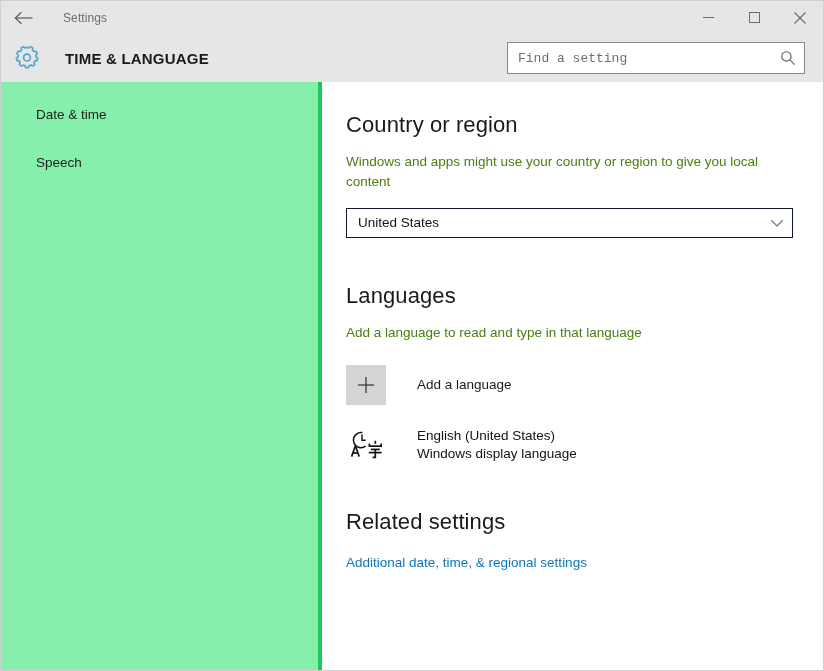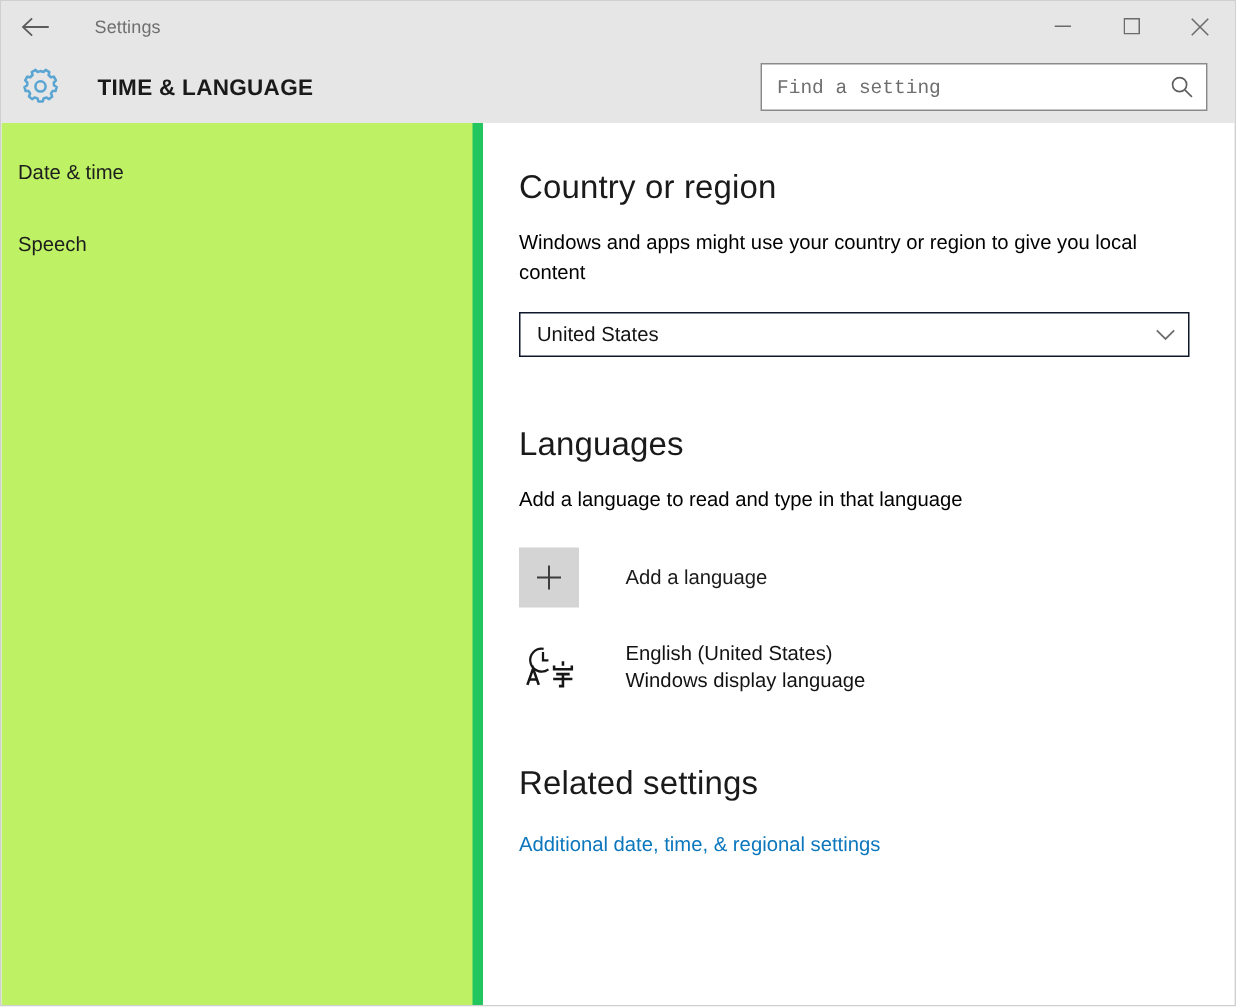--- a/index.html
+++ b/index.html
@@ -121,23 +121,24 @@
   #body {
     flex: 1;
     display: flex;
     min-height: 0;
   }
 
   
   #sidebar {
     width: 321px;
     min-width: 321px;
-    background: #bef264;
+    background: #86efac;
     padding-top: 8px;
-    border-right: 7px solid #22c55e;
+    border-right: 4px solid #22c55e;
+    padding-left: 24px;
   }
 
   .nav-item {
     height: 48px;
     display: flex;
     align-items: center;
     padding-left: 11px;
     font-size: 13.5px;
     color: #1d1d1d;
     cursor: pointer;
@@ -154,21 +155,21 @@
 
   .section-heading {
     font-size: 22px;
     font-weight: 400;
     color: #1a1a1a;
     letter-spacing: .1px;
   }
 
   .section-desc {
     font-size: 13.5px;
-    color: #000000;
+    color: #4d7c0f;
     line-height: 1.5;
     max-width: 430px;
     margin-top: 14px;
   }
 
   
   #country-select-wrap {
     margin-top: 15px;
     width: 447px;
     height: 30px;

